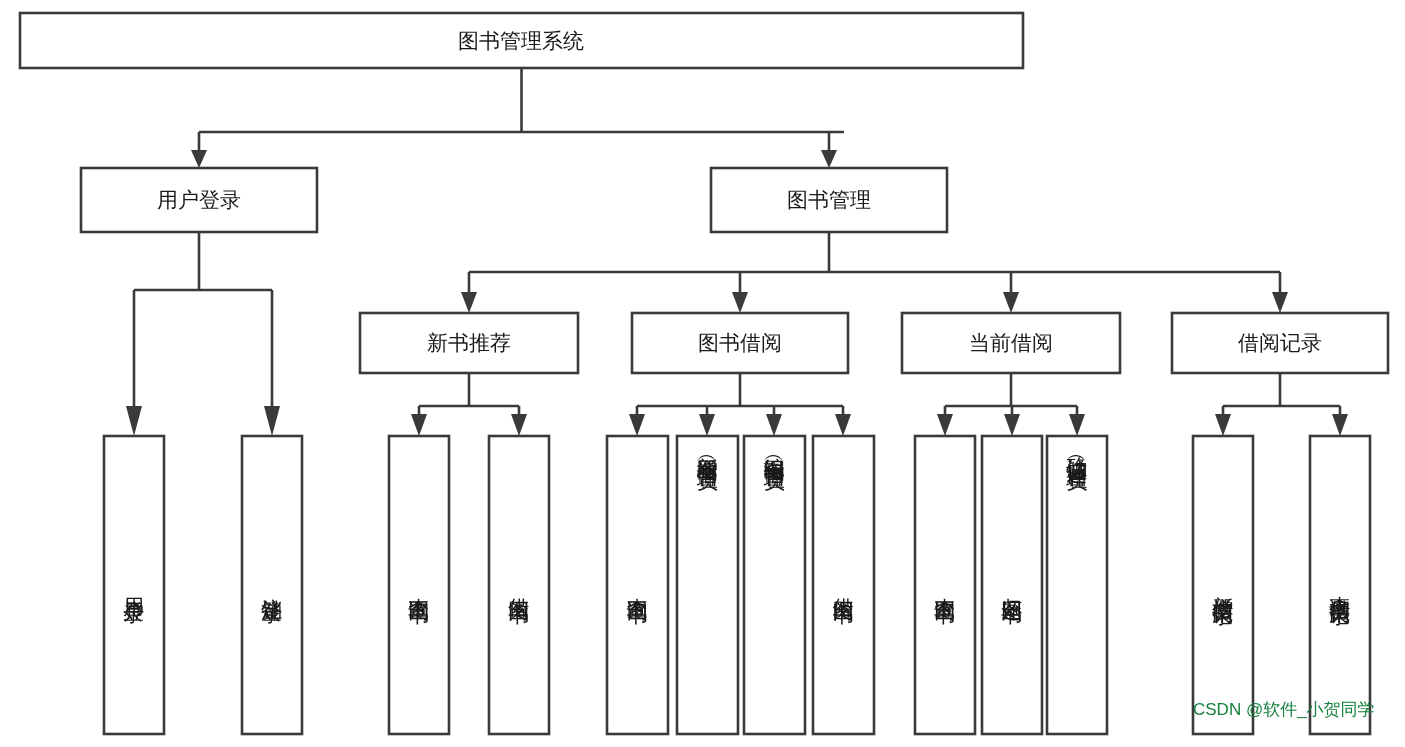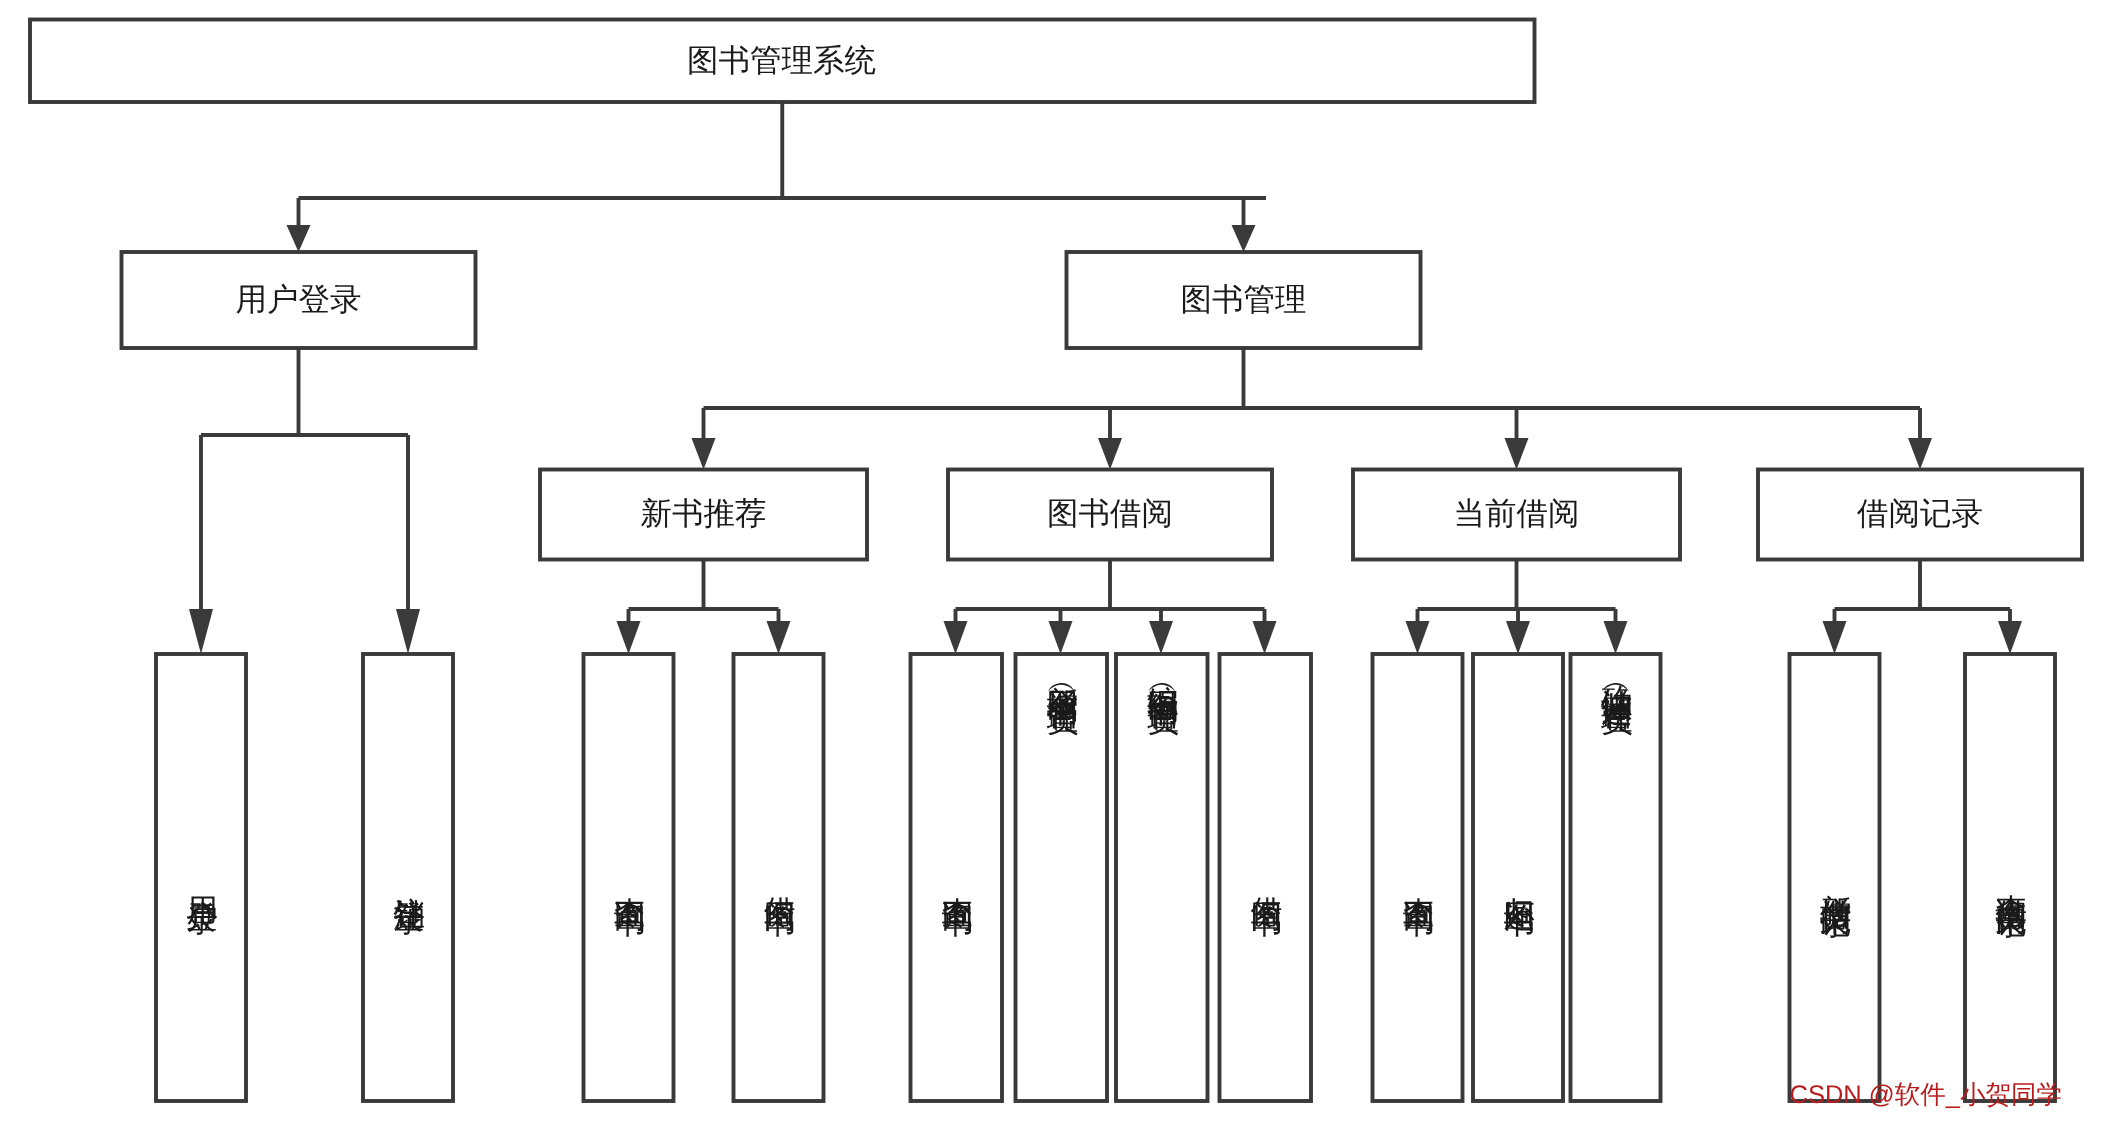--- a/index.html
+++ b/index.html
@@ -73,24 +73,24 @@
     font-size: 21px;
     line-height: 1.12;
     color: #1a1a1a;
     letter-spacing: 2px;
     white-space: nowrap;
     text-align: center;
   }
   .watermark {
     position: absolute;
     left: 1193px;
-    top: 718px;
+    top: 698px;
     font-family: "Liberation Sans", "DejaVu Sans", sans-serif;
     font-size: 17px;
-    color: #b91c1c;
+    color: #15803d;
     white-space: nowrap;
     pointer-events: none;
   }
 </style>
 </head>
 <body>
 
 <div id="diagram-root">
 
   <svg class="flow" viewBox="0 0 1405 747" xmlns="http://www.w3.org/2000/svg">

